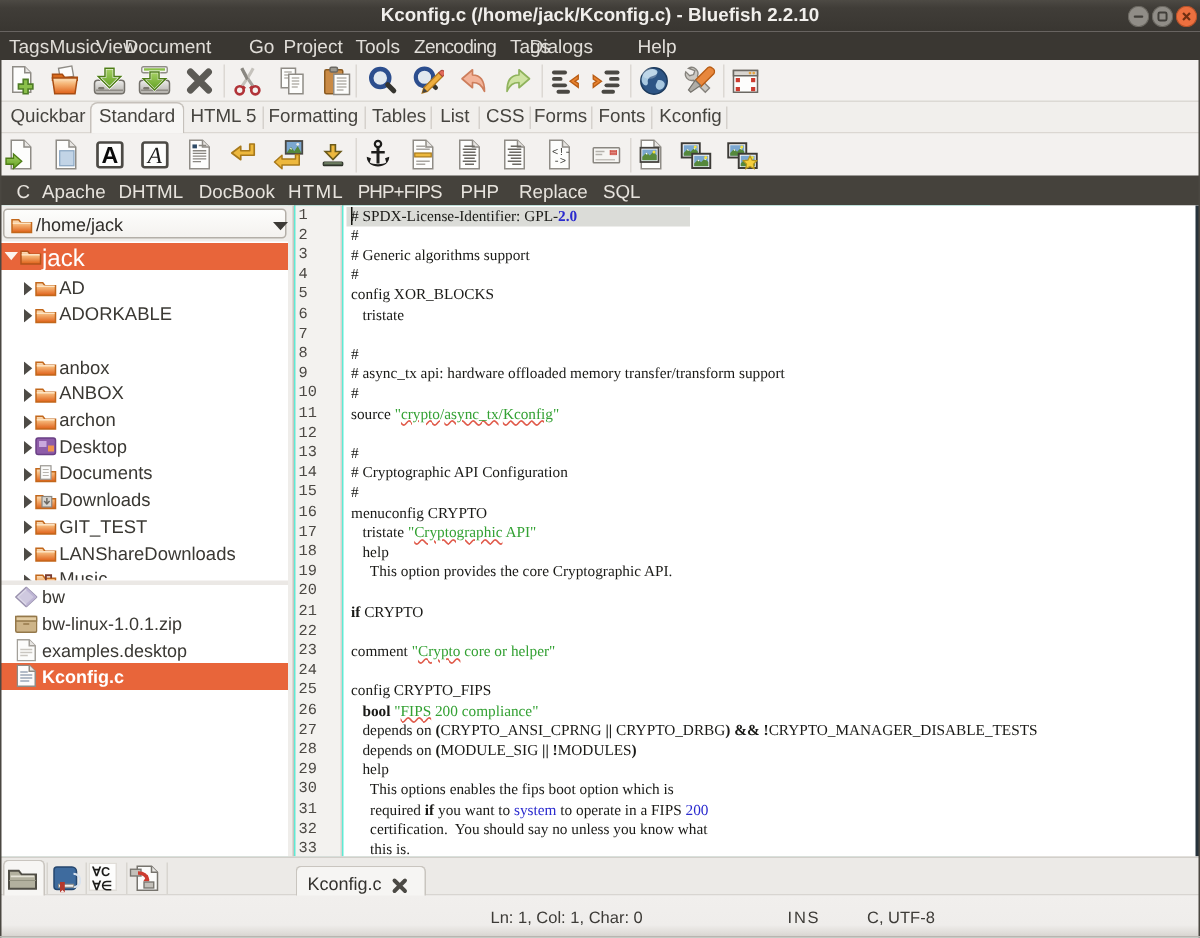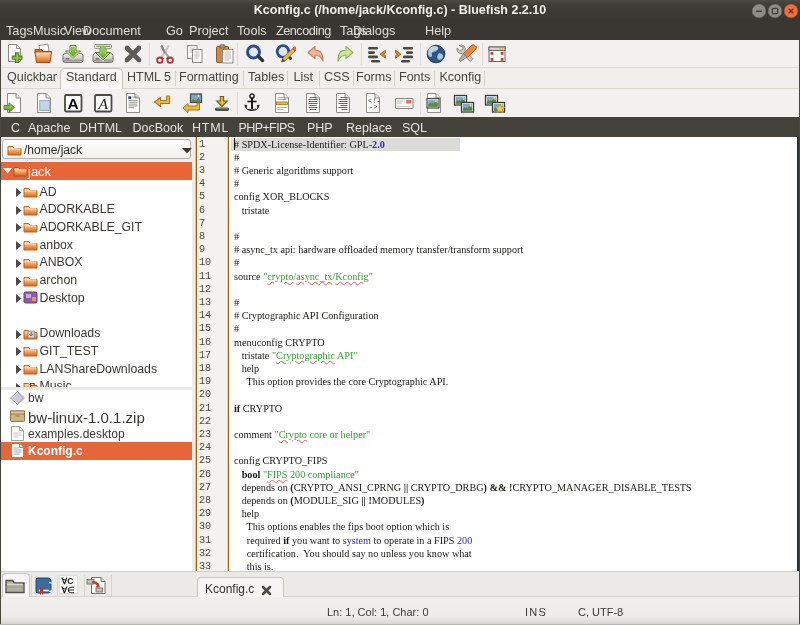--- a/index.html
+++ b/index.html
@@ -8,21 +8,21 @@
 #menubar{position:absolute;left:0;top:21px;width:800px;height:19px;background:#3a3732}
 .mi{position:absolute;top:3px;color:#e0ddd8;font-size:12.7px}
 #toolbar1{position:absolute;left:0;top:40px;width:800px;height:28px;background:#f3f1ef;border-bottom:1px solid #dcd9d4}
 #quickbar{position:absolute;left:0;top:68px;width:800px;height:20px;background:#f1efec}
 .qt{position:absolute;top:2px;color:#46443f;font-size:12.5px}
 #stdtab{position:absolute;left:60px;top:-0.5px;width:63px;height:21.5px;background:#f7f6f4;border:1px solid #c6c1bb;border-bottom:none;border-radius:5px 5px 0 0}
 #toolbar2{position:absolute;left:0;top:89px;width:800px;height:28px;background:#f3f1ef}
 #langbar{position:absolute;left:0;top:117px;width:800px;height:20px;background:#45423c}
 .lt{position:absolute;top:3.5px;color:#e7e3dd;font-size:12.5px}
 .vsep{position:absolute;width:1px;background:#dcd8d3}
-#main{position:absolute;left:0;top:137px;width:660px;height:434px;background:#a16207}
+#main{position:absolute;left:0;top:137px;width:660px;height:434px;background:#5eead4}
 #sidebar{position:absolute;left:0;top:0;width:192px;height:434px;background:#fff}
 #combo-area{position:absolute;left:0;top:0;width:192px;height:24px;background:#efedea}
 #combo{position:absolute;left:2px;top:2px;width:189px;height:20px;background:linear-gradient(#fdfdfc,#f4f2ef);border:1px solid #b4afa8;border-radius:3px}
 .trow{position:absolute;left:0;width:192px;height:17.7px}
 #tree{position:absolute;left:0;top:0;width:192px;height:250px;overflow:hidden}
 #splitter{position:absolute;left:0;top:250px;width:192px;height:2.5px;background:#ebe8e5}
 #filelist{position:absolute;left:0;top:0;width:192px;height:434px}
 #divider{position:absolute;left:192px;top:0;width:4px;height:434px;background:#efedea;border-right:1px solid #c9c5bf}
 #gutter{position:absolute;left:197px;top:0;width:31px;height:434px;background:#f3f2ef;border-right:1px solid #d7d4cf}
 #gutter pre{font-family:"Liberation Mono",monospace;font-size:10.2px;line-height:13.2px;color:#4b4843;padding:0.5px 0 0 2px}
@@ -369,21 +369,21 @@
         </svg>
 </div>
 <div class="trow" style="top:24.5px;height:18px;background:#e8653a">
 <svg class="abs" style="left:3px;top:6px" width="9" height="6">
           <path d="M0 0 h9 l-4.5 5.5 z" fill="#fdf4ee"></path>
         </svg>
 <svg class="abs" style="left:13px;top:2px" width="15" height="13">
           <path d="M1 3.5 h4.5 l1.5 2 h7 v6.5 h-13 z" fill="url(#gF)" stroke="#b3541b" stroke-width="1"></path>
           <path d="M1.5 5.8 h12" stroke="#fde3c2" stroke-width="1"></path>
         </svg>
-<span class="abs" style="left:28px;top:2px;color:#fff;font-size:13px">jack</span>
+<span class="abs" style="left:28px;top:2px;color:#fff;font-size:16px">jack</span>
 </div>
 <div id="tree">
 <div class="trow" style="top:45.5px">
 <svg class="abs" style="left:16px;top:5.5px" width="6" height="9">
             <path d="M0 0 l5.5 4.5 L0 9 z" fill="#4e4b46"></path>
           </svg>
 <svg class="abs" style="left:23px;top:2.5px" width="15" height="13">
             <path d="M1 3.5 h4.5 l1.5 2 h7 v6.5 h-13 z" fill="url(#gF)" stroke="#c2671b" stroke-width="1"></path>
             <path d="M1.5 5.8 h12" stroke="#fde3c2" stroke-width="1"></path>
           </svg>
@@ -391,30 +391,20 @@
 </div>
 <div class="trow" style="top:63.2px">
 <svg class="abs" style="left:16px;top:5.5px" width="6" height="9">
             <path d="M0 0 l5.5 4.5 L0 9 z" fill="#4e4b46"></path>
           </svg>
 <svg class="abs" style="left:23px;top:2.5px" width="15" height="13">
             <path d="M1 3.5 h4.5 l1.5 2 h7 v6.5 h-13 z" fill="url(#gF)" stroke="#c2671b" stroke-width="1"></path>
             <path d="M1.5 5.8 h12" stroke="#fde3c2" stroke-width="1"></path>
           </svg>
 <span class="abs" style="left:39.5px;top:2px;font-size:12.3px;color:#3a3833">ADORKABLE</span>
-</div>
-<div class="trow" style="top:80.9px">
-<svg class="abs" style="left:16px;top:5.5px" width="6" height="9">
-            <path d="M0 0 l5.5 4.5 L0 9 z" fill="#4e4b46"></path>
-          </svg>
-<svg class="abs" style="left:23px;top:2.5px" width="15" height="13">
-            <path d="M1 3.5 h4.5 l1.5 2 h7 v6.5 h-13 z" fill="url(#gF)" stroke="#c2671b" stroke-width="1"></path>
-            <path d="M1.5 5.8 h12" stroke="#fde3c2" stroke-width="1"></path>
-          </svg>
-<span class="abs" style="left:39.5px;top:2px;font-size:12.3px;color:#3a3833">ADORKABLE_GIT</span>
 </div>
 <div class="trow" style="top:98.6px">
 <svg class="abs" style="left:16px;top:5.5px" width="6" height="9">
             <path d="M0 0 l5.5 4.5 L0 9 z" fill="#4e4b46"></path>
           </svg>
 <svg class="abs" style="left:23px;top:2.5px" width="15" height="13">
             <path d="M1 3.5 h4.5 l1.5 2 h7 v6.5 h-13 z" fill="url(#gF)" stroke="#c2671b" stroke-width="1"></path>
             <path d="M1.5 5.8 h12" stroke="#fde3c2" stroke-width="1"></path>
           </svg>
 <span class="abs" style="left:39.5px;top:2px;font-size:12.3px;color:#3a3833">anbox</span>
@@ -442,20 +432,31 @@
 <div class="trow" style="top:151.7px">
 <svg class="abs" style="left:16px;top:5.5px" width="6" height="9">
             <path d="M0 0 l5.5 4.5 L0 9 z" fill="#4e4b46"></path>
           </svg>
 <svg class="abs" style="left:23px;top:2.5px" width="15" height="13">
             <rect x="1" y="1" width="13" height="11" rx="1.5" fill="#8e5ca8" stroke="#6a3f85"></rect>
             <rect x="3" y="3" width="5" height="4" fill="#c9a8dd"></rect>
             <rect x="9" y="6" width="4" height="4" fill="#f0934d"></rect>
           </svg>
 <span class="abs" style="left:39.5px;top:2px;font-size:12.3px;color:#3a3833">Desktop</span>
+</div>
+<div class="trow" style="top:169.4px">
+<svg class="abs" style="left:16px;top:5.5px" width="6" height="9">
+            <path d="M0 0 l5.5 4.5 L0 9 z" fill="#4e4b46"></path>
+          </svg>
+<svg class="abs" style="left:23px;top:2.5px" width="15" height="13">
+            <path d="M1 3.5 h4.5 l1.5 2 h7 v6.5 h-13 z" fill="url(#gF)" stroke="#c2671b" stroke-width="1"></path>
+            <rect x="4" y="1.5" width="7" height="9" fill="#fbfbfa" stroke="#9a9791" stroke-width="0.8"></rect>
+            <path d="M5.5 4 h4 M5.5 6 h4 M5.5 8 h4" stroke="#b8b5af" stroke-width="0.8"></path>
+          </svg>
+<span class="abs" style="left:39.5px;top:2px;font-size:12.3px;color:#3a3833">Documents</span>
 </div>
 <div class="trow" style="top:204.8px">
 <svg class="abs" style="left:16px;top:5.5px" width="6" height="9">
             <path d="M0 0 l5.5 4.5 L0 9 z" fill="#4e4b46"></path>
           </svg>
 <svg class="abs" style="left:23px;top:2.5px" width="15" height="13">
             <path d="M1 3.5 h4.5 l1.5 2 h7 v6.5 h-13 z" fill="url(#gF)" stroke="#c2671b" stroke-width="1"></path>
             <path d="M1.5 5.8 h12" stroke="#fde3c2" stroke-width="1"></path>
           </svg>
 <span class="abs" style="left:39.5px;top:2px;font-size:12.3px;color:#3a3833">GIT_TEST</span>
@@ -502,21 +503,21 @@
             <path d="M7.5 2.5 L12.5 7 L7.5 11.5 L2.5 7 Z" fill="#cfc9df"></path>
           </svg>
 <span class="abs" style="left:28px;top:2px;font-size:12px;color:#3a3833">bw</span>
 </div>
 <div class="trow" style="top:269.9px;">
 <svg class="abs" style="left:10px;top:2.5px" width="15" height="13">
             <rect x="0.5" y="2" width="14" height="10.5" rx="1" fill="#cdb488" stroke="#94784a"></rect>
             <rect x="0.5" y="2" width="14" height="3" fill="#e3cda4" stroke="#94784a"></rect>
             <path d="M5.5 7 h4" stroke="#94784a"></path>
           </svg>
-<span class="abs" style="left:28px;top:2px;font-size:15px;color:#3a3833">bw-linux-1.0.1.zip</span>
+<span class="abs" style="left:28px;top:2px;font-size:12px;color:#3a3833">bw-linux-1.0.1.zip</span>
 </div>
 <div class="trow" style="top:287.6px;">
 <svg class="abs" style="left:11px;top:1px" width="13" height="15">
             <path d="M0.5 0.5 h8 l4 4 v10 h-12 z" fill="#fcfcfb" stroke="#a3a09a"></path>
             <path d="M8.5 0.5 v4 h4" fill="#e8e6e3" stroke="#a3a09a"></path>
             <path d="M2.5 7 h8 M2.5 9 h8 M2.5 11 h5" stroke="#c9c6c0" stroke-width="0.9"></path>
           </svg>
 <span class="abs" style="left:28px;top:2px;font-size:12px;color:#3a3833">examples.desktop</span>
 </div>
 <div class="trow" style="top:305.3px; background:#e8653a;">

